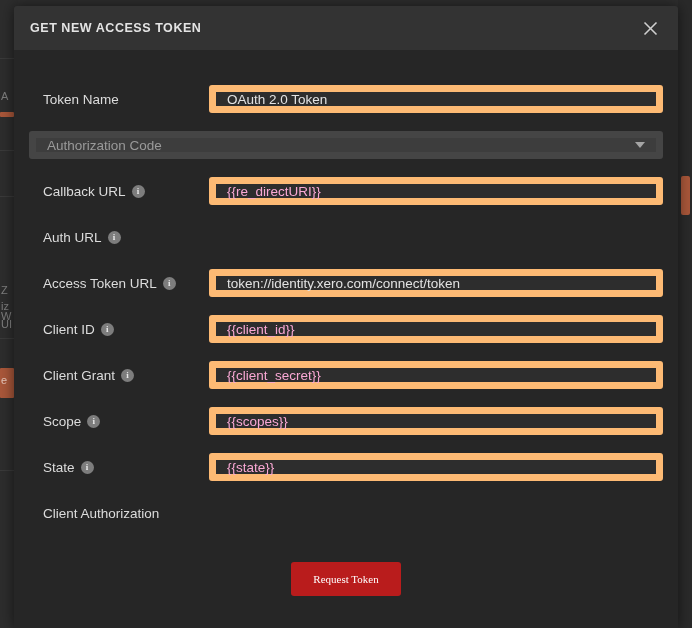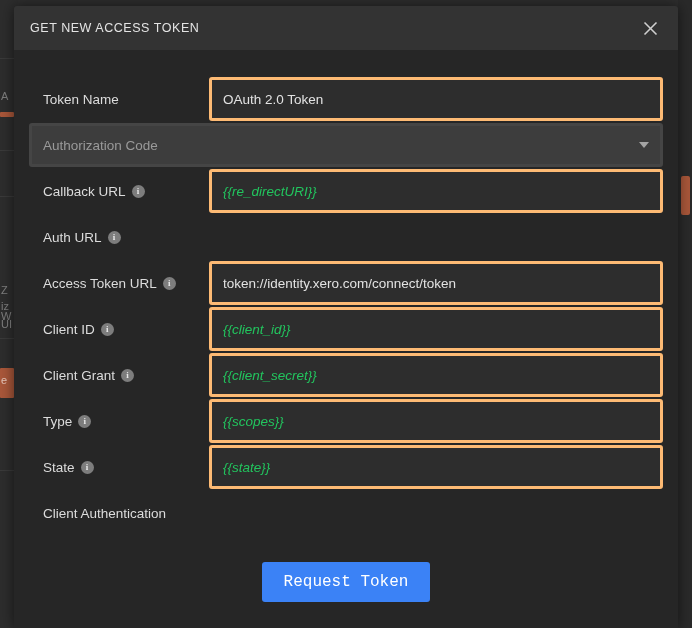--- a/index.html
+++ b/index.html
@@ -88,21 +88,21 @@
     height: 44px;
     background: #333333;
     display: flex;
     align-items: center;
     padding: 0 14px 0 16px;
   }
   .modal-title {
     font-size: 12.5px;
     letter-spacing: .55px;
     color: #e4e4e4;
-    font-weight: 400;
+    font-weight: 700;
   }
   .close-btn {
     position: absolute;
     right: 16px;
     top: 50%;
     transform: translateY(-50%);
     width: 24px; height: 24px;
     display: flex;
     align-items: center;
     justify-content: center;
@@ -147,33 +147,33 @@
     justify-content: center;
     font-family: "Liberation Serif", serif;
     line-height: 1;
     flex: 0 0 auto;
     cursor: pointer;
   }
   .info-icon i { color:#e9e9e9; font-style: normal; font-size:9px; font-family:"Liberation Serif",serif;}
 
   .field {
     flex: 1 1 auto;
-    height: 44px;
+    height: 28px;
     background: #2d2d2d;
-    border: 3px solid #fdba74;
+    border: 7px solid #fdba74;
     border-radius: 3px;
     display: flex;
     align-items: center;
     padding: 0 11px;
     font-size: 13.5px;
     color: #e2e2e2;
     position: relative;
     cursor: text;
   }
-  .field.var-value { color: #22c55e; font-style: italic; }
+  .field.var-value { color: #f9a8d4; }
 
   .field.select {
     background: #3d3d3d;
     border-color: #454545;
     color: #9a9a9a;
     cursor: pointer;
     padding-right: 26px;
   }
   .caret {
     position: absolute;
@@ -186,26 +186,26 @@
     border-top: 6px solid #a5a5a5;
   }
 
   
   .submit-wrap {
     display: flex;
     justify-content: center;
     padding-top: 26px;
   }
   .submit-btn {
-    background: #3b82f6;
+    background: #b91c1c;
     color: #ffffff;
     border: none;
     border-radius: 3px;
-    font-size: 16px;
-    font-family: Liberation Mono, monospace;
+    font-size: 11px;
+    font-family: Liberation Serif, serif;
     padding: 11px 22px;
     cursor: pointer;
   }
 </style>
 </head>
 <body>
 
 <div id="screen">
 
   <div class="bg-layer"></div>
@@ -304,21 +304,21 @@
               <span class="info-icon">
                 <i>i</i>
               </span>
             </div>
             <div class="field var-value">
               <span>{{client_secret}}</span>
             </div>
           </div>
           <div class="row">
             <div class="row-label">
-              <span class="txt">Type</span>
+              <span class="txt">Scope</span>
               <span class="info-icon">
                 <i>i</i>
               </span>
             </div>
             <div class="field var-value">
               <span>{{scopes}}</span>
             </div>
           </div>
           <div class="row">
             <div class="row-label">
@@ -326,21 +326,21 @@
               <span class="info-icon">
                 <i>i</i>
               </span>
             </div>
             <div class="field var-value">
               <span>{{state}}</span>
             </div>
           </div>
           <div class="row">
             <div class="row-label">
-              <span class="txt">Client Authentication</span>
+              <span class="txt">Client Authorization</span>
             </div>
           </div>
         </div>
 
       <div class="submit-wrap">
         <button class="submit-btn">Request Token</button>
       </div>
     </div>
 
   </div>

